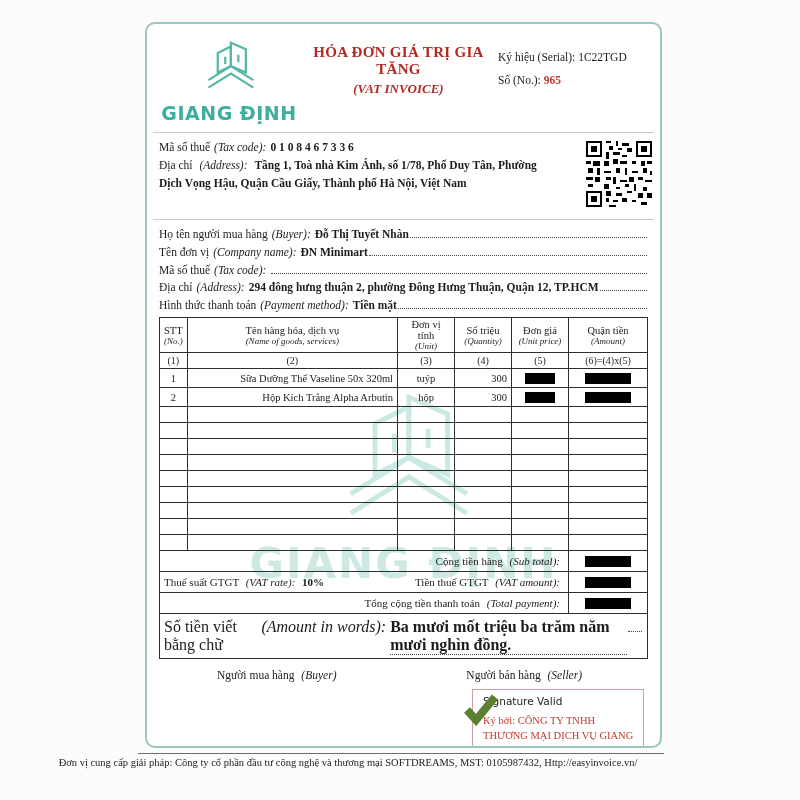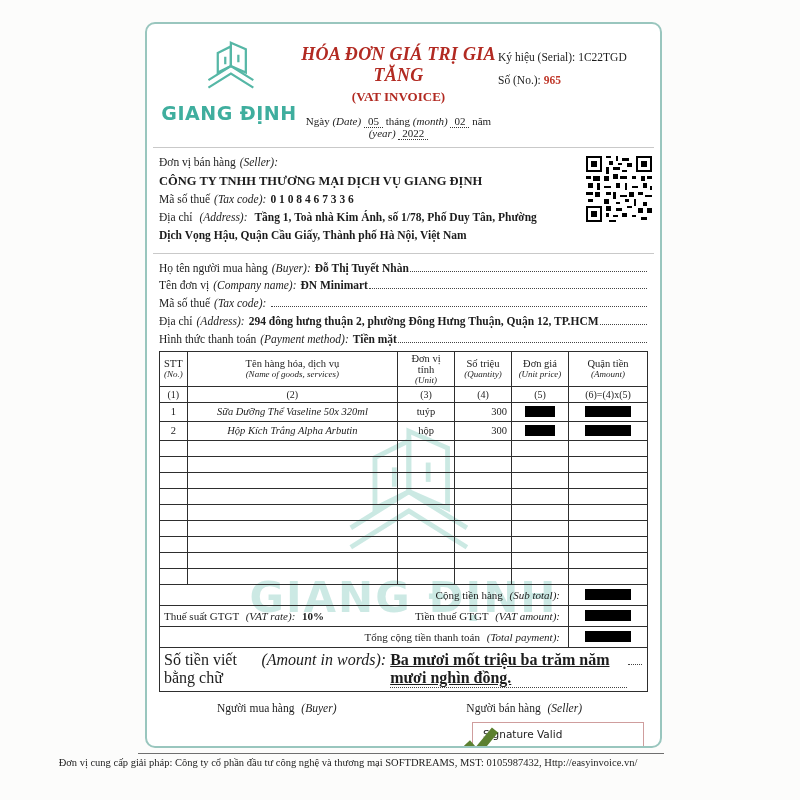--- a/index.html
+++ b/index.html
@@ -7,22 +7,22 @@
           font-family:"Liberation Serif", serif;color:#1c1c1c;overflow:hidden;}
   .invoice{position:absolute;left:145px;top:22px;width:517px;height:726px;background:#fff;
            border:2px solid #99c6be;border-radius:10px;box-sizing:border-box;
            padding:8px 12px 6px 12px;overflow:hidden;}
   
   .hdr{display:flex;align-items:flex-start;}
   .logo-col{width:140px;text-align:center;padding-top:6px;}
   .logo-text{font-family:"DejaVu Sans", sans-serif;font-weight:bold;font-size:19px;
              color:#3fae9e;letter-spacing:0.5px;margin-top:2px;}
   .title-col{flex:1;text-align:center;padding-top:12px;}
-  .title{color:#b22a22;font-weight:bold;font-size:18px;letter-spacing:0.3px;font-style:italic;}
-  .subtitle{color:#b22a22;font-weight:bold;font-size:13px;margin-top:3px;}
+  .title{color:#b22a22;font-weight:bold;font-size:15px;letter-spacing:0.3px;}
+  .subtitle{color:#b22a22;font-weight:bold;font-style:italic;font-size:13px;margin-top:3px;}
   .dateline{font-size:11px;margin-top:10px;}
   .dateline .it{font-style:italic;}
   .udot{border-bottom:1px dotted #333;padding:0 4px;font-weight:normal;}
   .serial-col{width:150px;font-size:11.5px;padding-top:14px;line-height:2;}
   .serial-col .it{}
   .red{color:#c0392b;font-weight:bold;}
   .rule{border-top:1.5px solid #c9c9c9;margin:8px -6px 6px -6px;}
   
   .sect{position:relative;font-size:11.5px;line-height:1.55;}
   .sect.seller{padding-right:88px;min-height:72px;}
@@ -41,30 +41,30 @@
   .watermark .wm-text{font-family:"DejaVu Sans", sans-serif;font-weight:bold;font-size:42px;
              color:rgba(86,183,166,0.30);letter-spacing:2px;white-space:nowrap;}
   table.items{position:relative;z-index:1;width:100%;border-collapse:collapse;background:transparent;
               font-size:10.5px;}
   table.items td,table.items th{border:1px solid #2e2e2e;padding:1px 4px;background:transparent;}
   th{font-weight:normal;}
   .h-vi{display:block;font-size:10.5px;}
   .h-en{display:block;font-style:italic;font-size:9px;}
   .c{text-align:center;}
   .r{text-align:right;}
-  .l{text-align:center;font-style:italic;}
+  .l{text-align:right;}
   tr.coderow td{height:13px;font-size:10px;}
   tr.item td{height:16px;}
   tr[data-name="empty-table-row"] td{height:13px;}
   .redact{background:#000;height:11px;width:30px;margin:1px auto;}
   .redact.lg{width:46px;}
   tr.sumrow td{height:18px;font-size:11px;}
   .split{display:flex;justify-content:space-between;align-items:baseline;}
   .wordsline{display:flex;align-items:baseline;font-size:16px;padding:2px 0;}
-  .val-words{font-weight:bold;border-bottom:1.5px dotted #444;text-decoration:underline;}
+  .val-words{font-weight:bold;border-bottom:1.5px dotted #444;}
   
   .sigrow{display:flex;justify-content:space-between;font-size:11.5px;
           padding:10px 62px 0 58px;}
   .sigbox{position:relative;margin:8px 4px 0 auto;width:172px;border:1px solid #cf9d9d;
           padding:5px 8px 6px 10px;box-sizing:border-box;}
   .sigvalid{font-family:"DejaVu Sans", sans-serif;font-size:10.5px;color:#222;}
   .sigred{color:#c0392b;font-size:10.5px;line-height:1.45;margin-top:6px;}
   .check{position:absolute;left:-10px;top:4px;width:36px;height:32px;}
   .page-rule{position:absolute;left:138px;top:753px;width:526px;border-top:1.5px solid #6f6f6f;}
   .page-footer{position:absolute;left:0;top:757px;width:696px;text-align:center;font-size:10.5px;color:#222;}
@@ -85,54 +85,38 @@
               <path d="M48 18 L48 26"></path>
             <path d="M16 45 L40 30 L64 45"></path>
             <path d="M16 53 L40 38 L64 53"></path>
           </g>
         </svg>
         <div class="logo-text" data-name="logo-text">GIANG ĐỊNH</div>
       </div>
       <div class="title-col" data-name="invoice-title-block">
         <div class="title" data-name="invoice-title">HÓA ĐƠN GIÁ TRỊ GIA TĂNG</div>
         <div class="subtitle" data-name="invoice-subtitle">(VAT INVOICE)</div>
-        <div class="dateline" data-name="invoice-date-line">
-          <span data-name="date-label-vi">Ngày</span>
-          <span class="it" data-name="date-label-en">(Date)</span>
-          <span class="udot" data-name="date-day">05</span>
-          <span data-name="month-label-vi">tháng</span>
-          <span class="it" data-name="month-label-en">(month)</span>
-          <span class="udot" data-name="date-month">02</span>
-          <span data-name="year-label-vi">năm</span>
-          <span class="it" data-name="year-label-en">(year)</span>
-          <span class="udot" data-name="date-year">2022</span>
-        </div>
       </div>
       <div class="serial-col" data-name="serial-block">
         <div data-name="serial-line">
           <span data-name="serial-label-vi">Ký hiệu</span>
           <span class="it" data-name="serial-label-en">(Serial):</span>
           <span data-name="serial-value">1C22TGD</span>
         </div>
         <div data-name="invoice-number-line">
           <span data-name="no-label-vi">Số</span>
           <span class="it" data-name="no-label-en">(No.):</span>
           <span class="red" data-name="invoice-number">965</span>
         </div>
       </div>
     </div>
 
     <div class="rule" data-name="header-divider"></div>
 
     <div class="sect seller" data-name="seller-section">
-      <div class="line" data-name="seller-name-line">
-        <span data-name="seller-name-label-vi">Đơn vị bán hàng</span>
-        <span class="lbl-en" data-name="seller-name-label-en">(Seller):</span>
-        <span class="val" style="font-size:12.5px" data-name="seller-name-value">CÔNG TY TNHH THƯƠNG MẠI DỊCH VỤ GIANG ĐỊNH</span>
-      </div>
       <div class="line" data-name="seller-taxcode-line">
         <span data-name="seller-tax-label-vi">Mã số thuế</span>
         <span class="lbl-en" data-name="seller-tax-label-en">(Tax code):</span>
         <span class="val" data-name="seller-taxcode-value">0 1 0 8 4 6 7 3 3 6</span>
       </div>
       <div data-name="seller-address-line">
         <span data-name="seller-addr-label-vi">Địa chỉ</span>
         <span class="lbl-en" data-name="seller-addr-label-en">(Address):</span>
         <span class="val" data-name="seller-address-value">Tầng 1, Toà nhà Kim Ánh, số 1/78, Phố Duy Tân, Phường Dịch Vọng Hậu, Quận Cầu Giấy, Thành phố Hà Nội, Việt Nam</span>
       </div>

